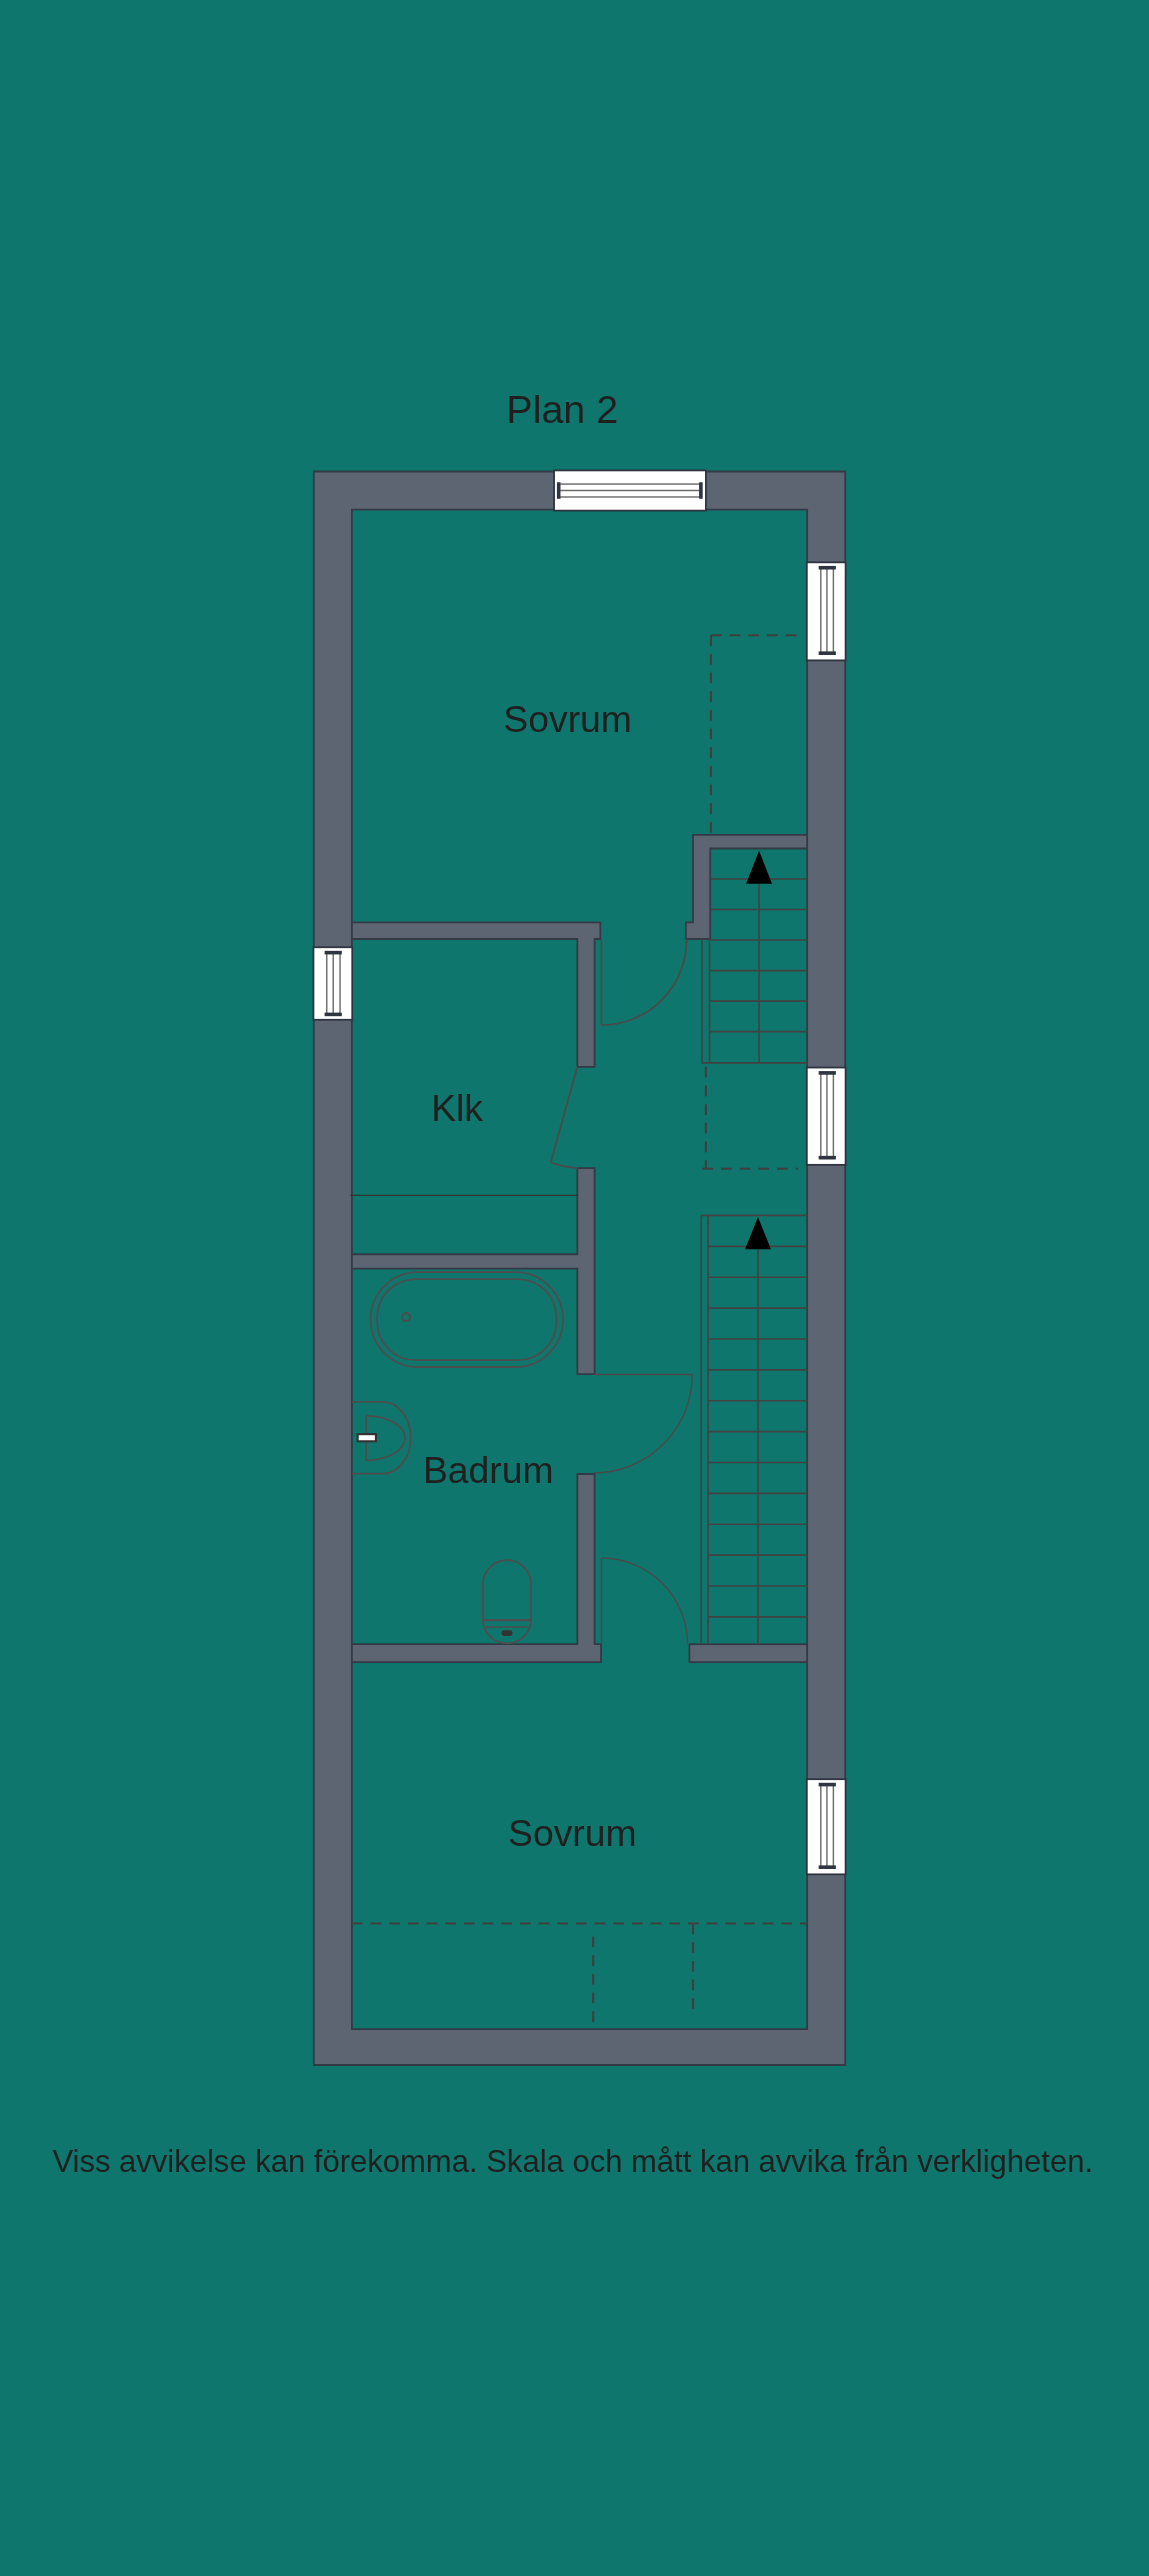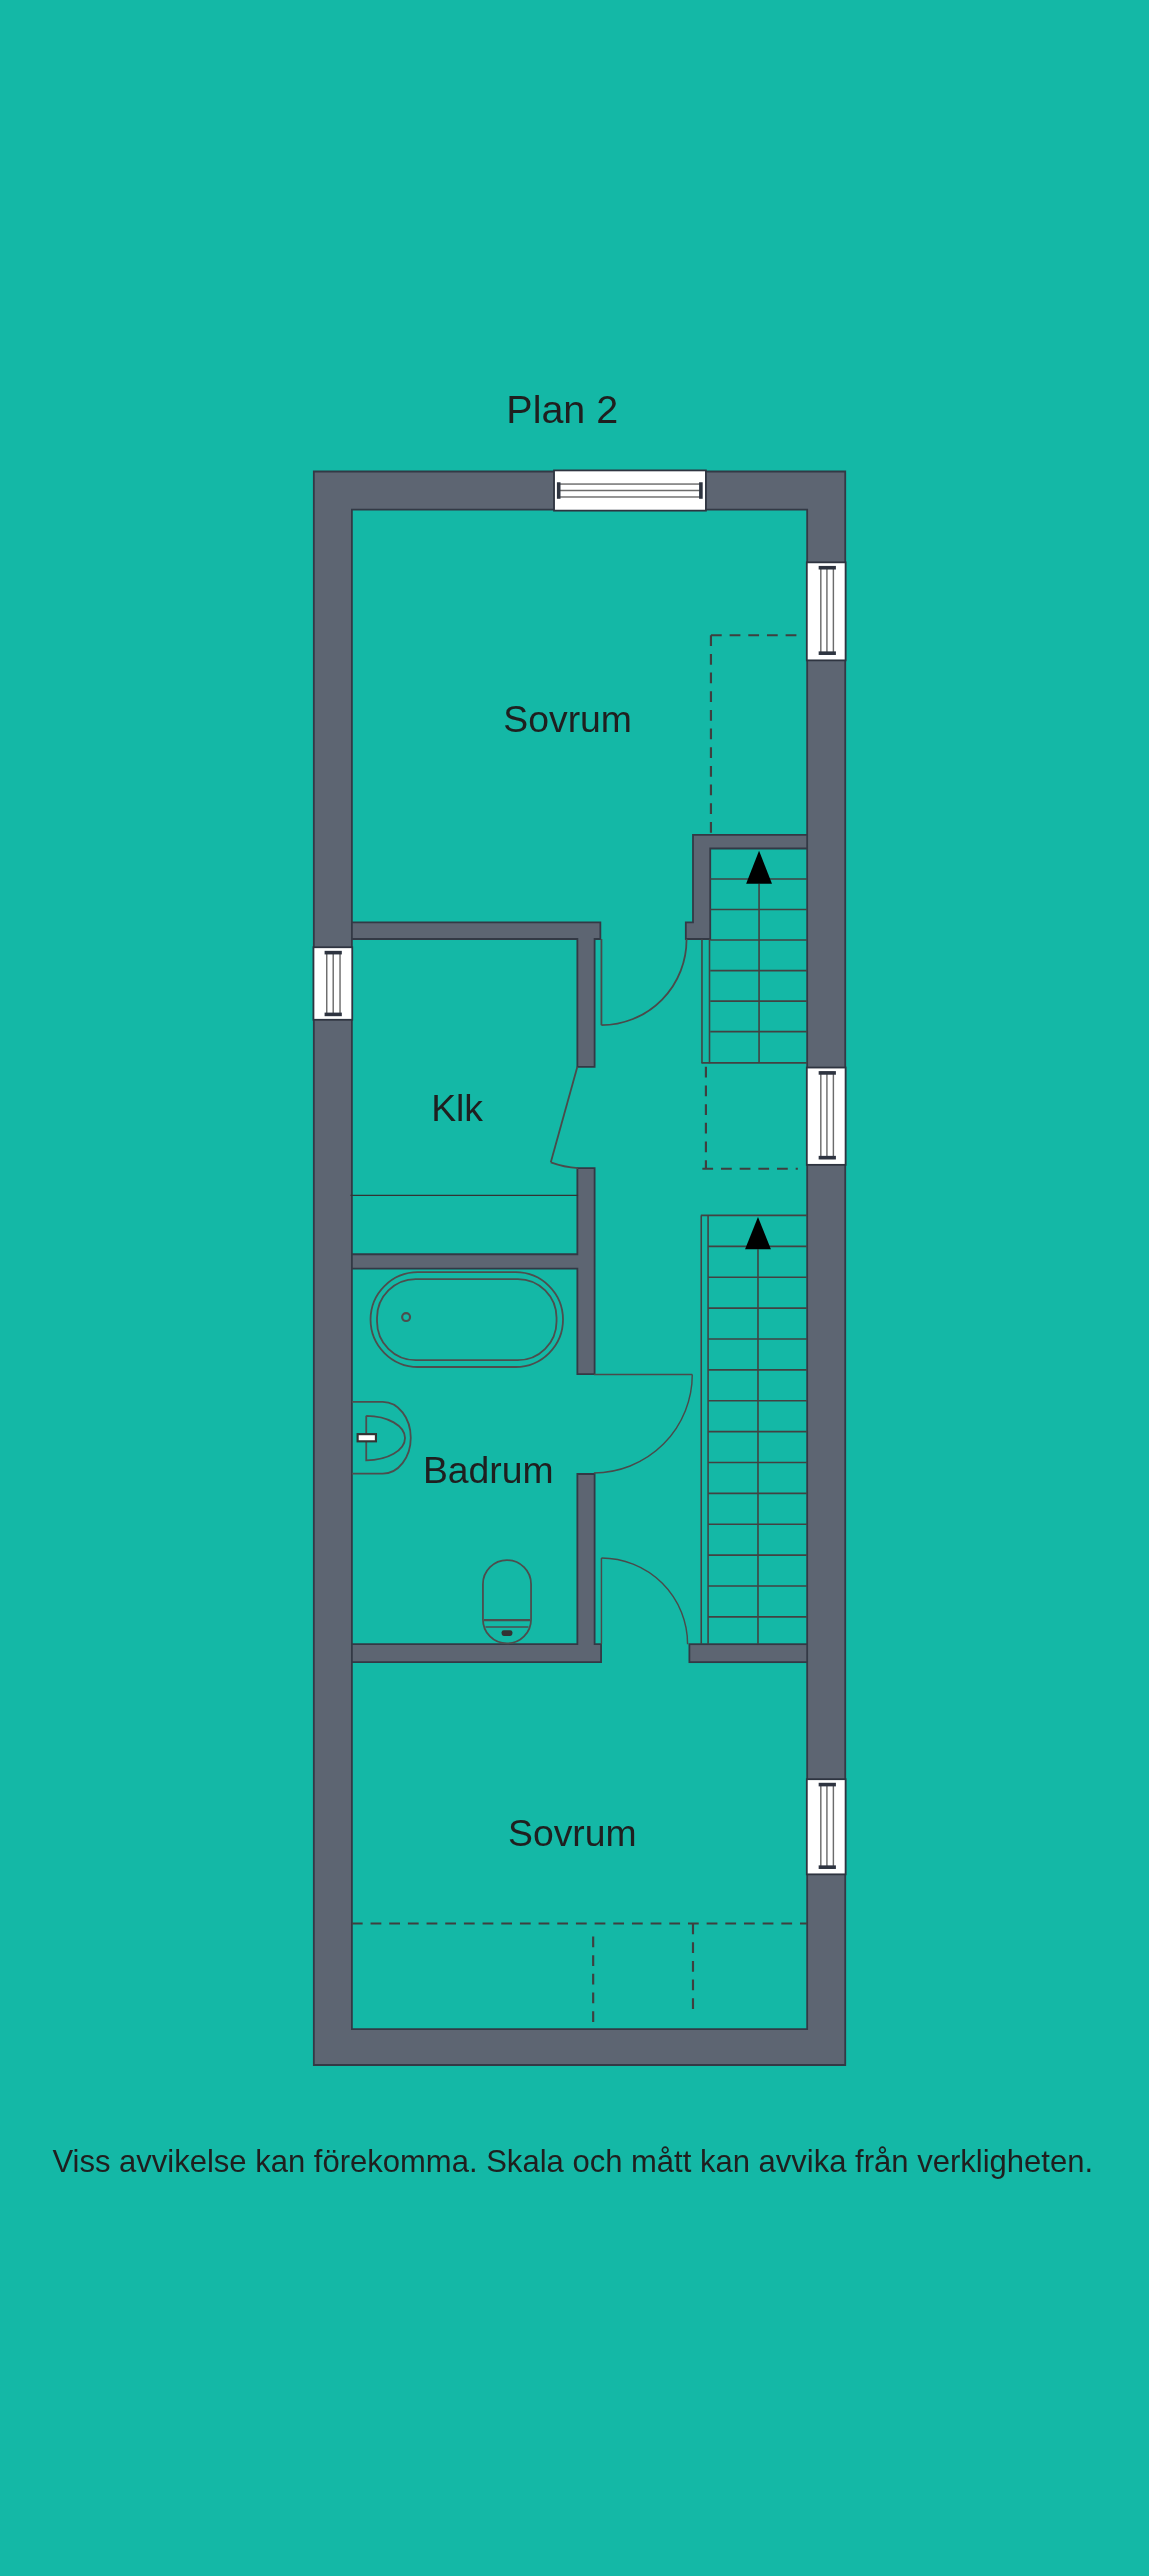--- a/index.html
+++ b/index.html
@@ -1,16 +1,16 @@
 <!DOCTYPE html>
 <html style="font-size:11.5px"><head>
 <meta charset="utf-8">
 <style>
   html,body{margin:0;padding:0;background:#ffffff;}
-  #page{position:relative;width:1149px;height:2576px;background:#14b8a6;font-family:"Liberation Sans",sans-serif;}
+  #page{position:relative;width:1149px;height:2576px;background:#0f766e;font-family:"Liberation Sans",sans-serif;}
   svg{position:absolute;top:0;left:0;}
   text{fill:#1f1f1f;font-family:"Liberation Sans",sans-serif;}
 </style>
 </head>
 <body>
 <div id="page">
 <svg width="1149" height="2576" viewBox="0 0 1600 3586">
 
   <text x="783" y="588" font-size="55" text-anchor="middle">Plan 2</text>
 

